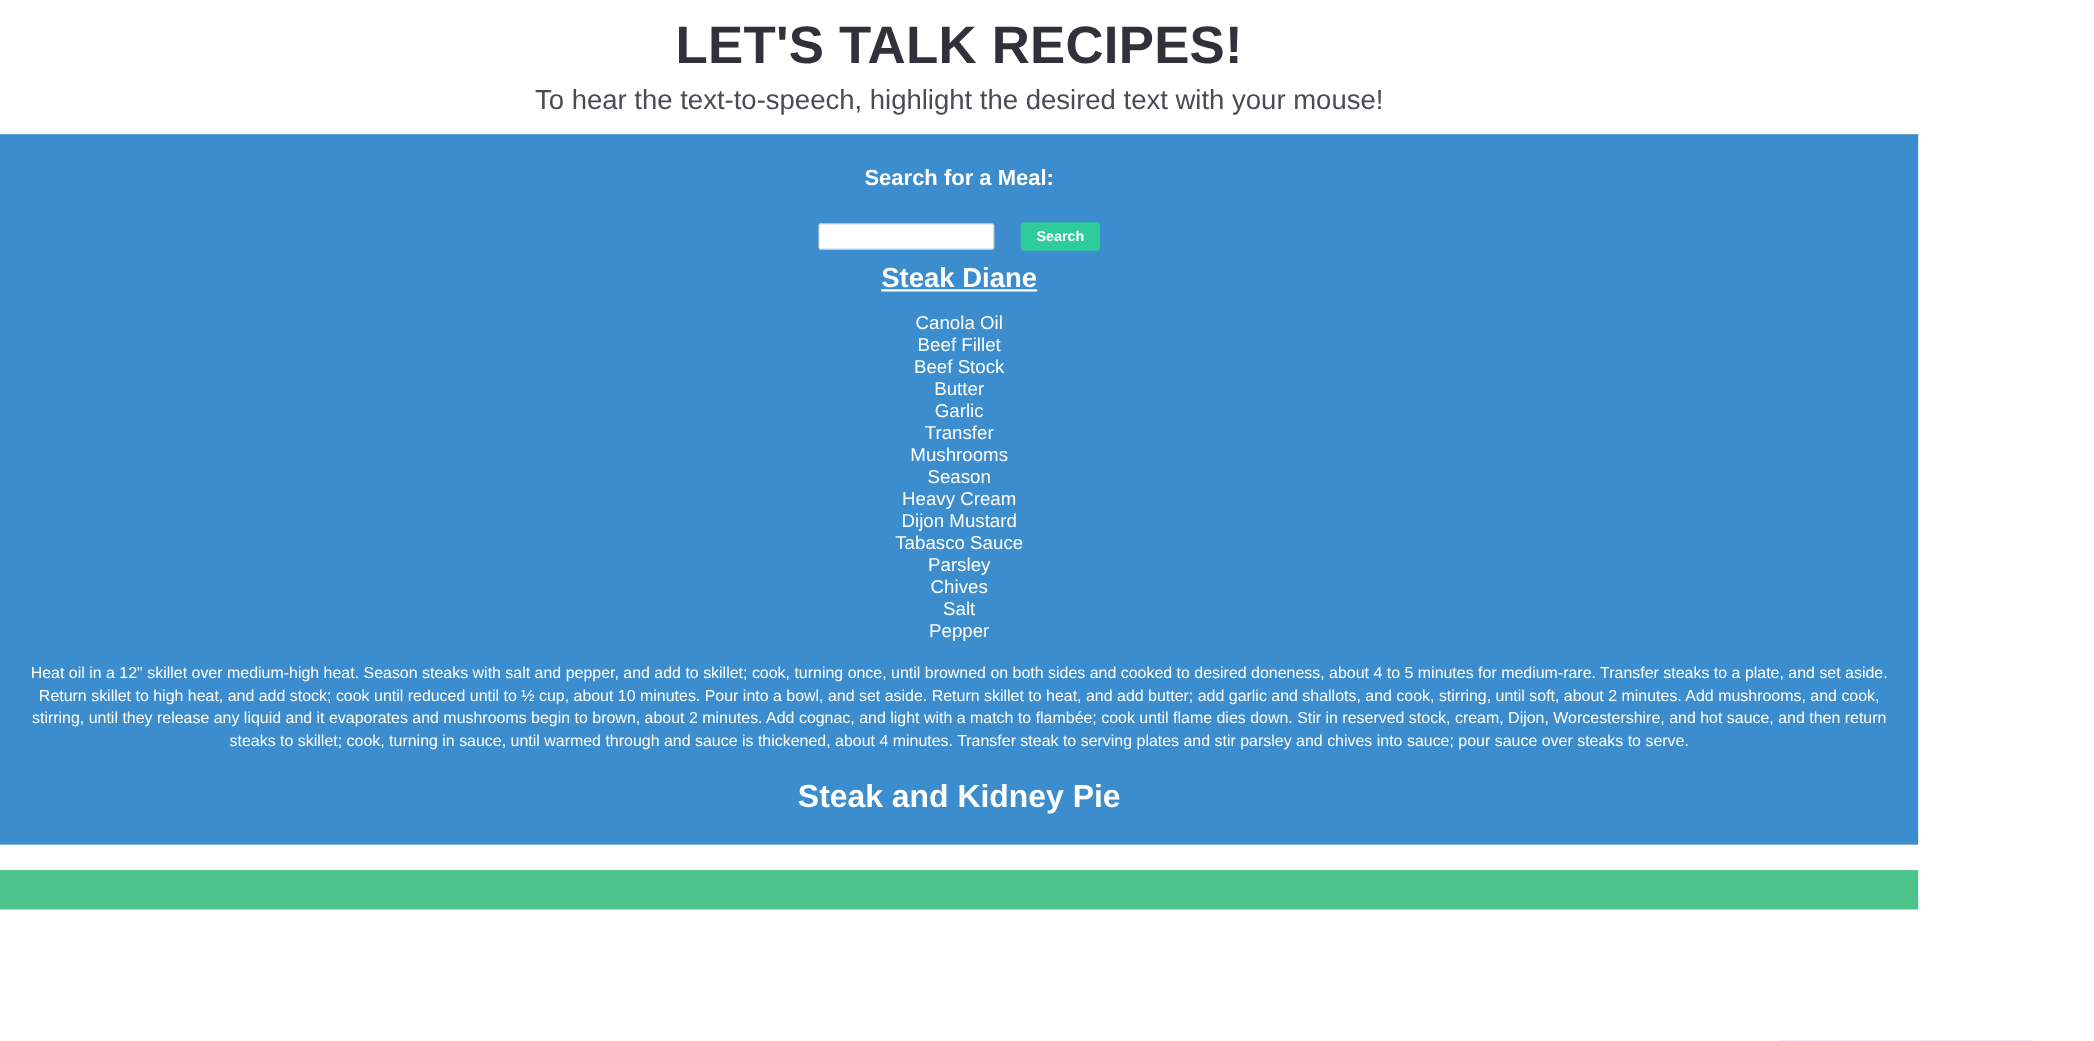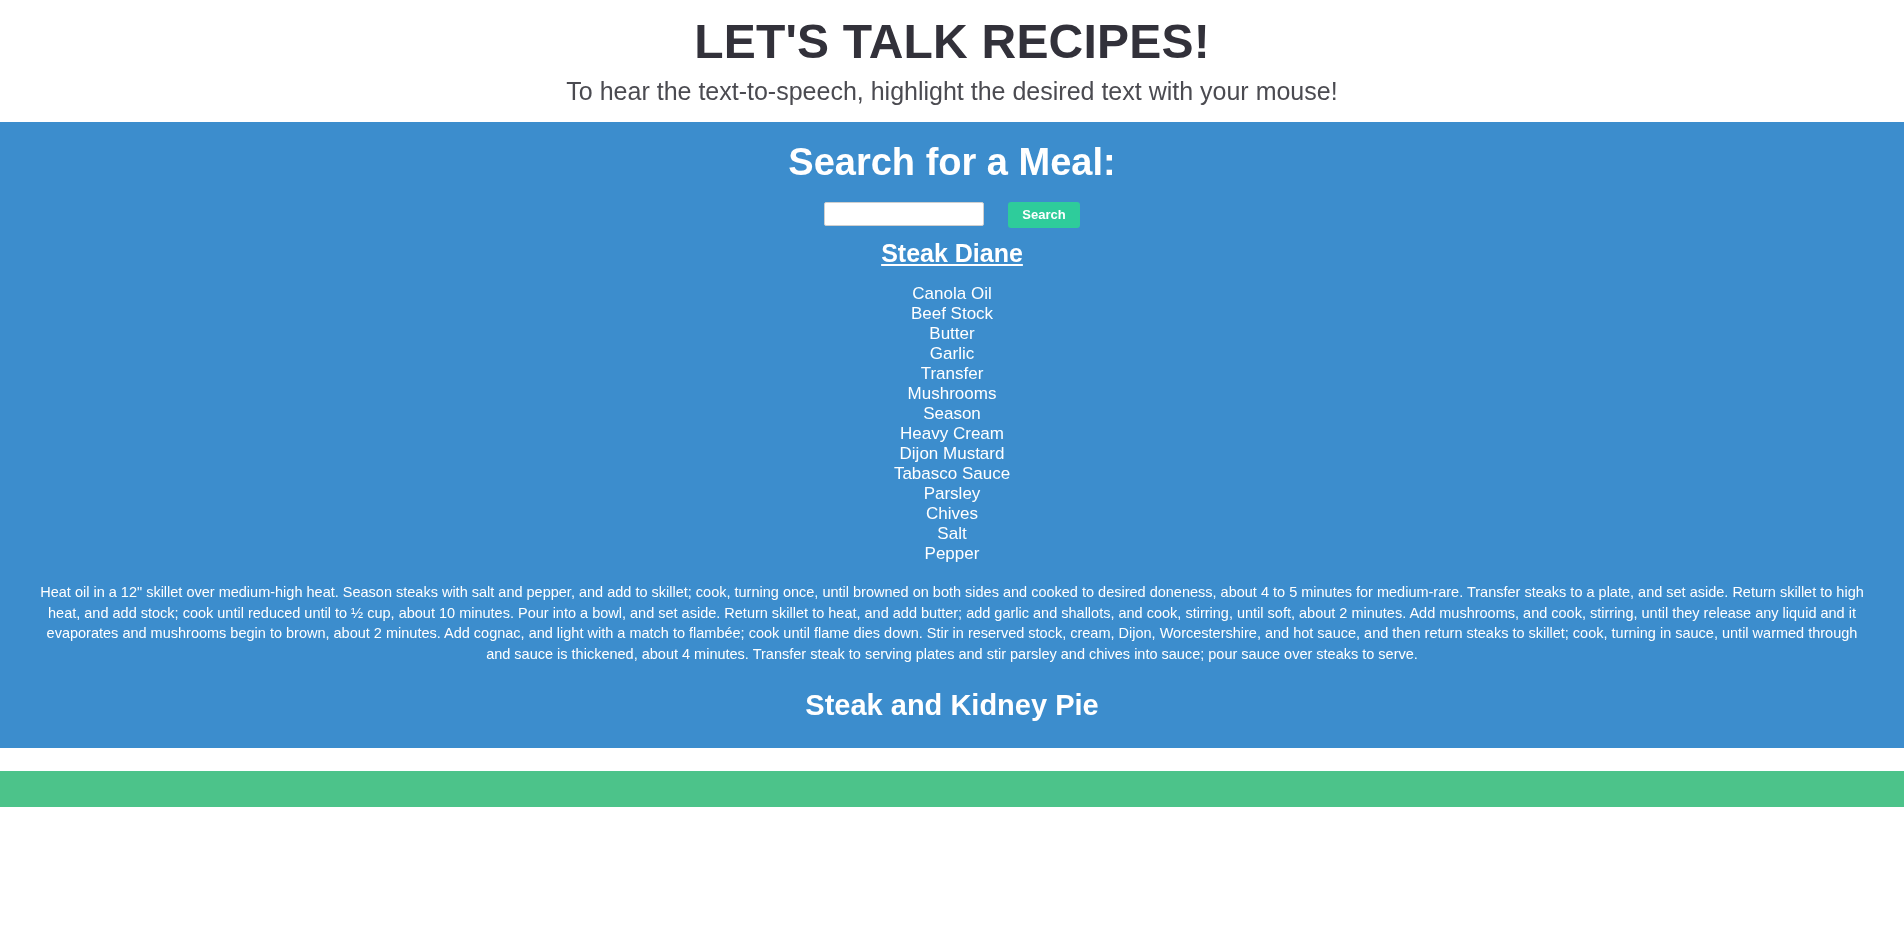--- a/index.html
+++ b/index.html
@@ -6,21 +6,21 @@
   * { box-sizing: border-box; }
   html, body {
     margin: 0;
     padding: 0;
     width: 1904px;
     background: #ffffff;
     font-family: "Liberation Sans", sans-serif;
   }
 
   .page {
-    width: 1904px;
+    width: 1744px;
     min-height: 946px;
     background: #ffffff;
     position: relative;
     overflow: hidden;
   }
 
   
   .header {
     background: #ffffff;
     padding: 14px 0 16px 0;
@@ -47,30 +47,30 @@
   
   .blue-panel {
     background: #3c8dcd;
     width: 100%;
     padding: 18px 0 22px 0;
     text-align: center;
   }
 
   .search-heading {
     margin: 4px 0 22px 0;
-    font-size: 38px;
+    font-size: 20px;
     line-height: 36px;
     font-weight: 700;
     color: #ffffff;
   }
 
   .search-row {
     display: flex;
     justify-content: center;
-    align-items: flex-start;
+    align-items: center;
     gap: 24px;
     margin-bottom: 10px;
   }
   .search-input {
     width: 160px;
     height: 24px;
     border: 1px solid #cfcfcf;
     border-radius: 2px;
     background: #ffffff;
     padding: 2px 6px;
@@ -172,20 +172,21 @@
     <form class="search-row">
       <input class="search-input" type="text" placeholder="" style="">
       <button class="search-button" type="submit">Search</button>
     </form>
 
     <section>
       <h3 class="recipe-title">Steak Diane</h3>
 
       <ul class="ingredient-list" id="ingredient-list">
           <li class="ingredient-item">Canola Oil</li>
+          <li class="ingredient-item">Beef Fillet</li>
           <li class="ingredient-item">Beef Stock</li>
           <li class="ingredient-item">Butter</li>
           <li class="ingredient-item">Garlic</li>
           <li class="ingredient-item">Transfer</li>
           <li class="ingredient-item">Mushrooms</li>
           <li class="ingredient-item">Season</li>
           <li class="ingredient-item">Heavy Cream</li>
           <li class="ingredient-item">Dijon Mustard</li>
           <li class="ingredient-item">Tabasco Sauce</li>
           <li class="ingredient-item">Parsley</li>

